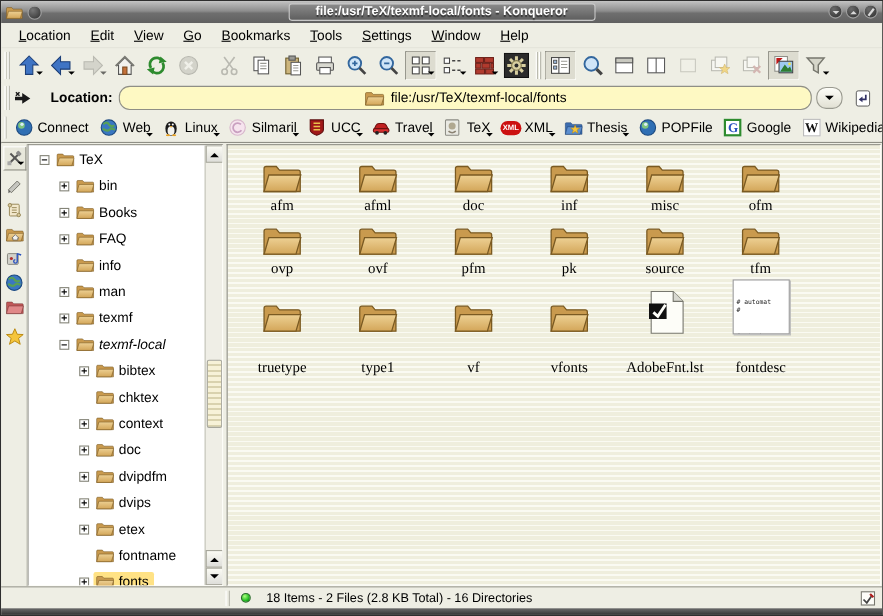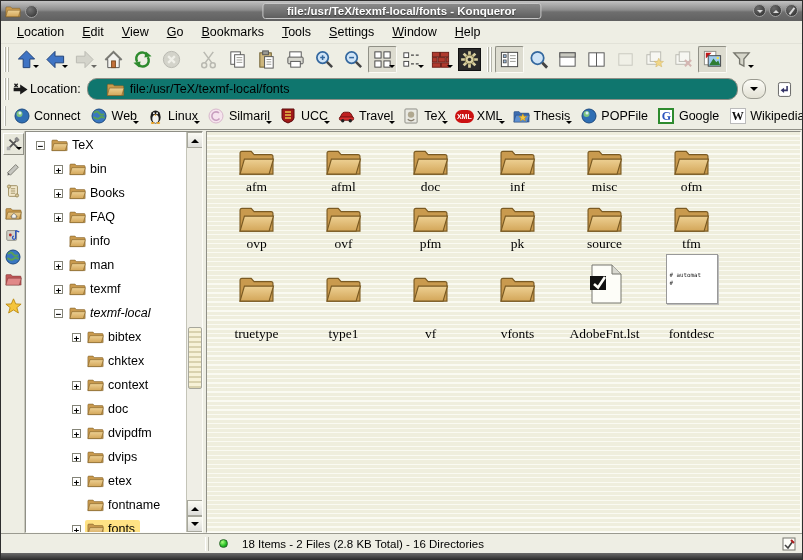--- a/index.html
+++ b/index.html
@@ -40,23 +40,23 @@
   .tbtn.pressed { background:#dddcd0; border-color:#909086 #fbfbf6 #fbfbf6 #909086; }
   .tbtn.disabled { opacity:.55; }
   .dd::after { content:""; position:absolute; right:1px; bottom:1px; border:3.2px solid transparent; border-top-color:#000; }
   .sep { width:8px; }
 
   .main-toolbar { top:43px; height:31px; }
   .loc-toolbar { top:74px; height:28px; }
   .book-toolbar { top:102px; height:27px; border-bottom:1px solid #8f8f86; }
 
   
-  .loc-label { font-size:12.5px; margin:0 6px 0 0; }
-  .loc-combo { flex:1; height:22px; background:#0f766e; border:1px solid #8f8f86; border-radius:10px;
-    display:flex; align-items:center; padding:0 18px; gap:5px; }
+  .loc-label { font-size:12.5px; margin:0 6px 0 16px;font-weight:bold; }
+  .loc-combo { flex:1; height:22px; background:#fef9c3; border:1px solid #8f8f86; border-radius:10px;
+    display:flex; align-items:center; padding:0 18px; gap:5px;justify-content:center; }
   .loc-text { font-size:12.5px; white-space:nowrap; overflow:hidden; }
   .combo-dd { width:24px; height:20px; margin-left:4px; border:1px solid #9a9a90; border-radius:9px; background:linear-gradient(#fdfdf8,#e2e1d4);
     display:flex; align-items:center; justify-content:center; }
   .combo-dd i { width:0; height:0; border:4px solid transparent; border-top-color:#000; margin-top:4px; }
   .go-btn { width:24px; height:22px; margin:0 6px; display:flex; align-items:center; justify-content:center; }
 
   
   .bm { position:relative; display:flex; align-items:center; gap:4px; padding:2px 6px 2px 4px; font-size:12.5px; white-space:nowrap; }
   .bm.dd::after { right:4px; bottom:0; }
   .bm-ico { width:17px; height:17px; display:flex; align-items:center; justify-content:center; }

